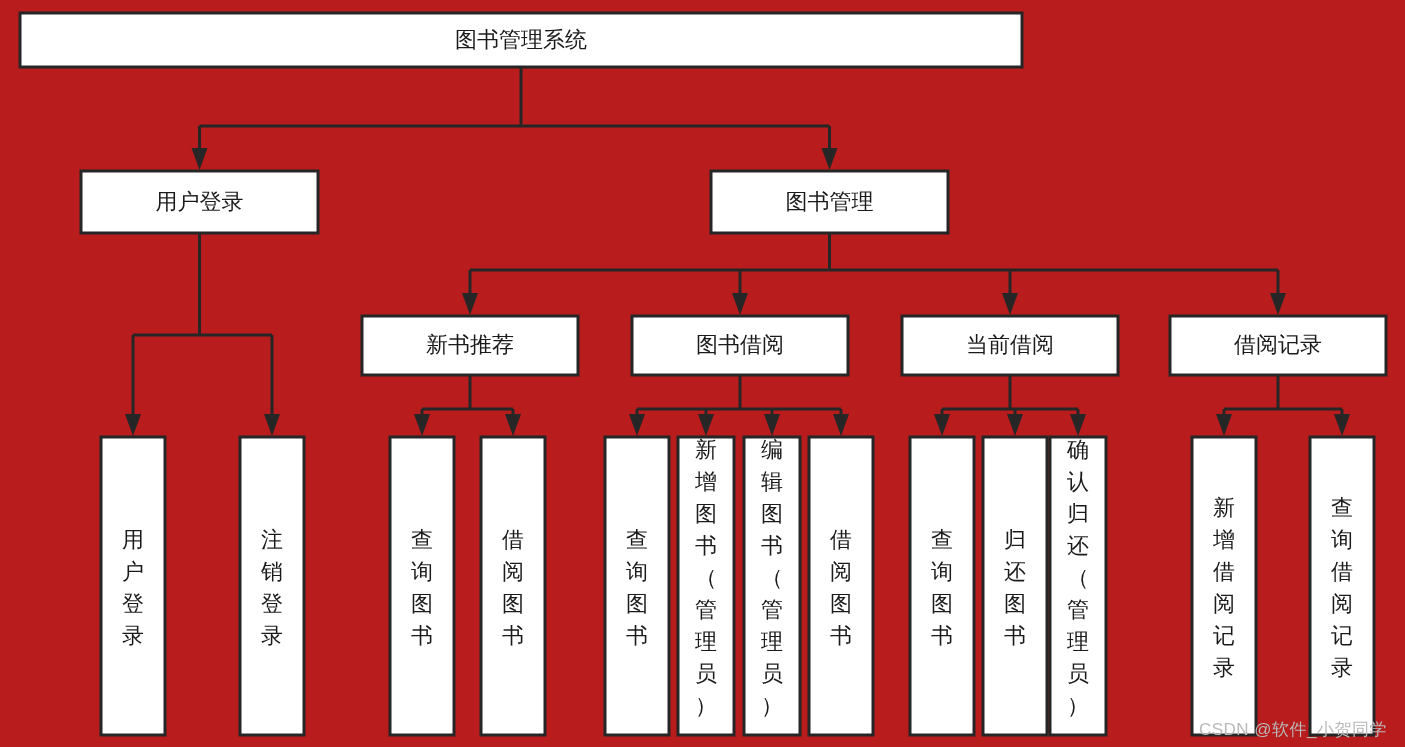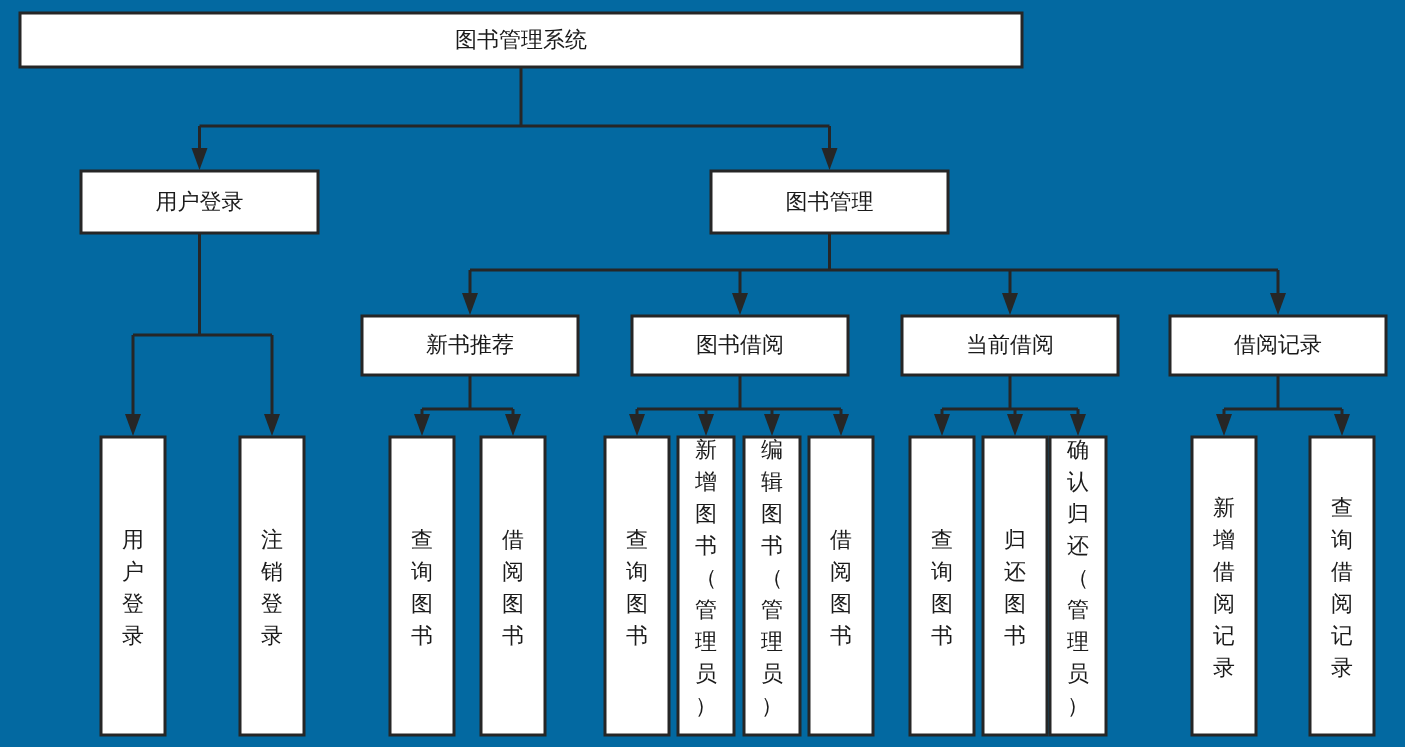--- a/index.html
+++ b/index.html
@@ -7,21 +7,21 @@
     padding: 0;
     background: #ffffff;
   }
   body {
     font-family: "Liberation Sans", "DejaVu Sans", sans-serif;
   }
   #stage {
     position: relative;
     width: 1405px;
     height: 747px;
-    background: #0369a1;
+    background: #b91c1c;
     overflow: hidden;
   }
   svg#diagram {
     position: absolute;
     left: 0;
     top: 0;
     width: 1405px;
     height: 747px;
     display: block;
   }
@@ -258,13 +258,14 @@
           <rect class="node-rect" x="1310" y="437" width="64" height="298"></rect>
           <text class="node-label-vert" x="1342" y="514.96">查</text>
           <text class="node-label-vert" x="1342" y="546.96">询</text>
           <text class="node-label-vert" x="1342" y="578.96">借</text>
           <text class="node-label-vert" x="1342" y="610.96">阅</text>
           <text class="node-label-vert" x="1342" y="642.96">记</text>
           <text class="node-label-vert" x="1342" y="674.96">录</text>
         </g>
       </g>
   </svg>
+  <div class="watermark">CSDN @软件_小贺同学</div>
 </div>
 
 </body></html>

